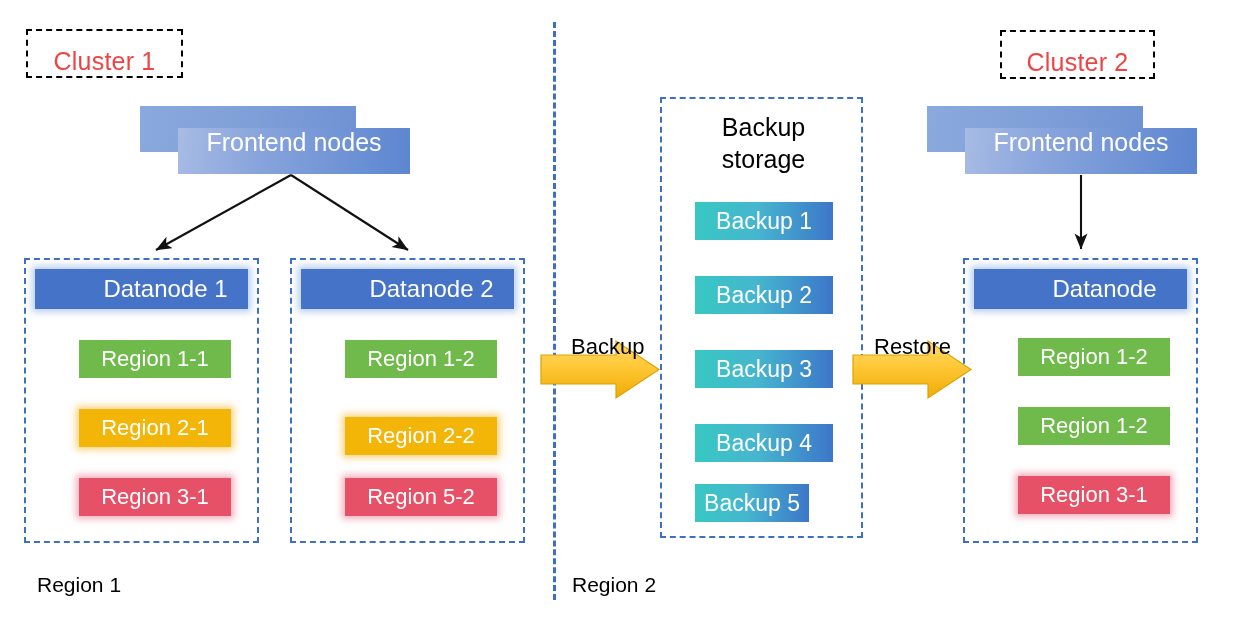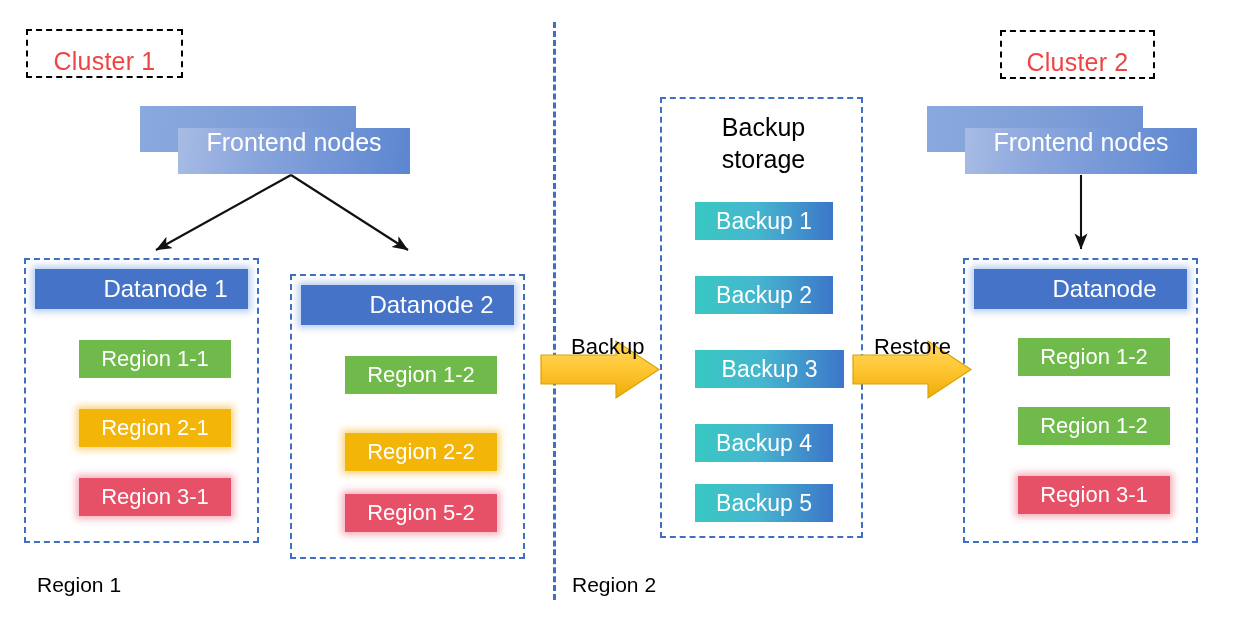--- a/index.html
+++ b/index.html
@@ -151,21 +151,21 @@
       <span>Region 1-1</span>
     </div>
     <div class="abs region region-yellow" style="left:53px; top:149px; width:152px; height:38px;">
       <span>Region 2-1</span>
     </div>
     <div class="abs region region-red" style="left:53px; top:218px; width:152px; height:38px;">
       <span>Region 3-1</span>
     </div>
   </div>
 
-  <div class="abs node-box" style="left:290px; top:274px; width:235px; height:285px;">
+  <div class="abs node-box" style="left:290px; top:258px; width:235px; height:285px;">
     <div class="abs node-header" style="left:9px; top:9px; width:213px; height:40px;">
       <span>Datanode 2</span>
     </div>
     <div class="abs region region-green" style="left:53px; top:80px; width:152px; height:38px;">
       <span>Region 1-2</span>
     </div>
     <div class="abs region region-yellow" style="left:53px; top:149px; width:152px; height:38px;margin-top:8px;">
       <span>Region 2-2</span>
     </div>
     <div class="abs region region-red" style="left:53px; top:218px; width:152px; height:38px;">
@@ -177,27 +177,27 @@
     <div class="abs storage-title" style="left:0px; top:12px; width:203px;">
       <div>Backup</div>
       <div>storage</div>
     </div>
     <div class="abs backup-item" style="left:33px; top:103px; width:138px; height:38px;">
       <span>Backup 1</span>
     </div>
     <div class="abs backup-item" style="left:33px; top:177px; width:138px; height:38px;">
       <span>Backup 2</span>
     </div>
-    <div class="abs backup-item" style="left:33px; top:251px; width:149px; height:38px;">
+    <div class="abs backup-item" style="left:33px; top:251px; width:138px; height:38px;">
       <span>Backup 3</span>
     </div>
     <div class="abs backup-item" style="left:33px; top:325px; width:138px; height:38px;">
       <span>Backup 4</span>
     </div>
-    <div class="abs backup-item" style="left:33px; top:385px; width:138px; height:38px;">
+    <div class="abs backup-item" style="left:33px; top:385px; width:114px; height:38px;">
       <span>Backup 5</span>
     </div>
   </div>
 
   <div class="abs cluster-tag" style="left:1000px; top:30px; width:155px; height:49px;">
     <span>Cluster 2</span>
   </div>
 
   <div class="abs frontend-group" style="left:927px; top:106px; width:270px; height:68px;">
     <div class="abs frontend-back" style="left:0px; top:0px; width:216px; height:46px;"></div>

